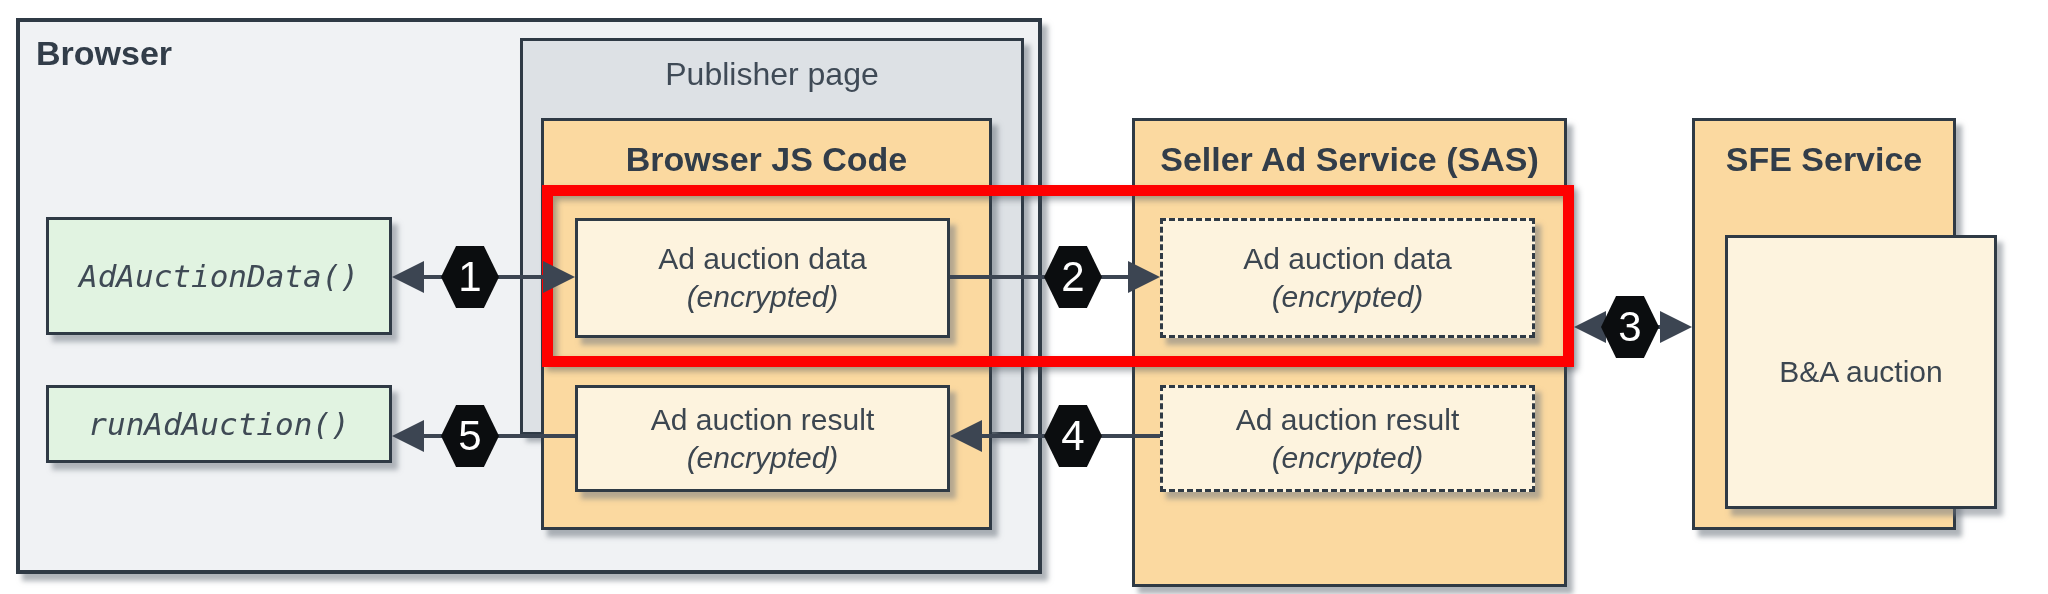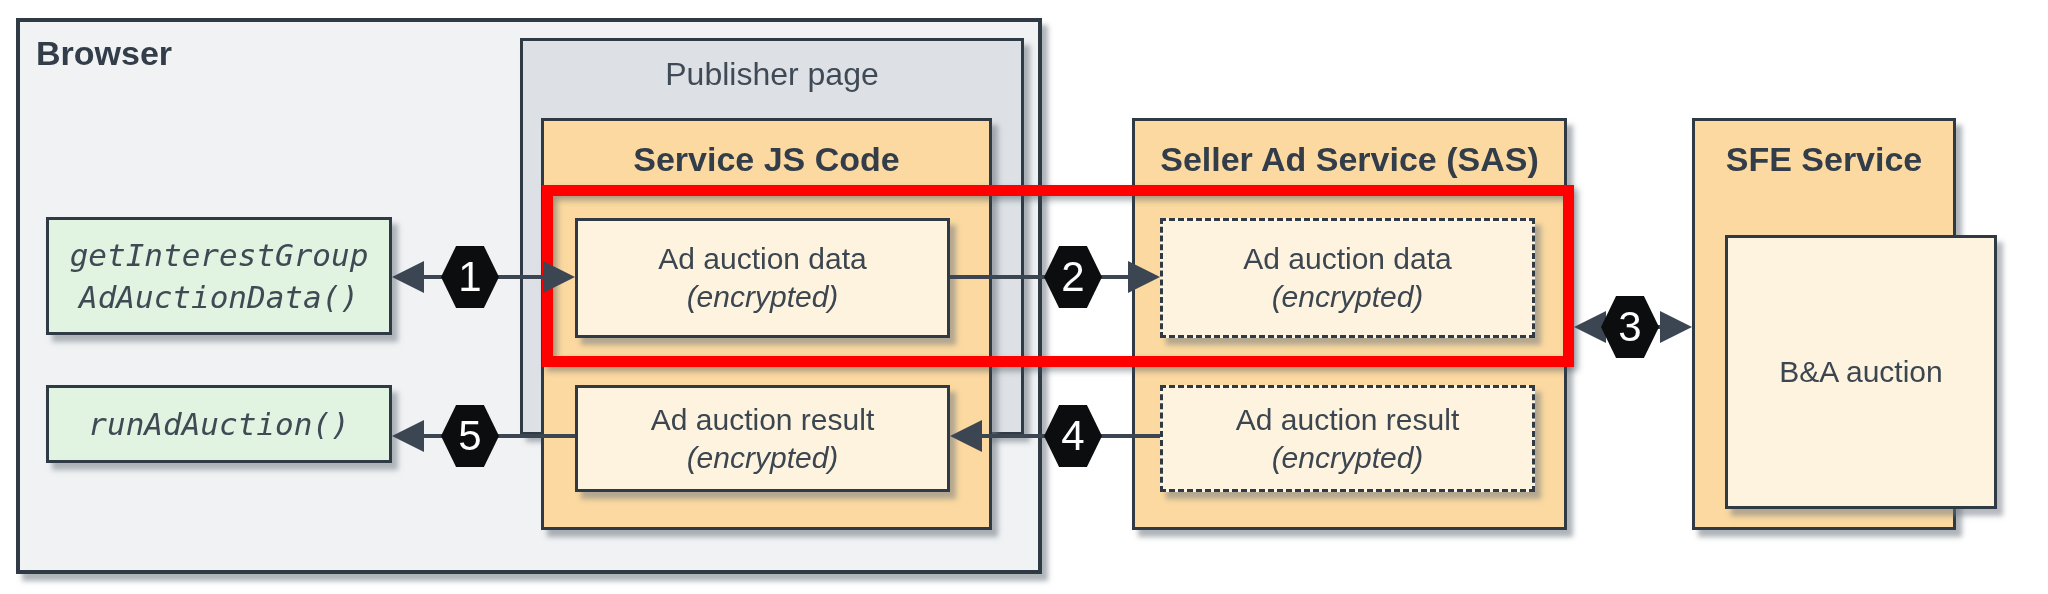--- a/index.html
+++ b/index.html
@@ -26,21 +26,21 @@
   .inner{position:absolute; background:var(--cream); border:3px solid var(--border);
          display:flex; flex-direction:column; align-items:center; justify-content:center;
          text-align:left; font-size:30px; line-height:38px; color:var(--text);
          box-shadow:6px 7px 5px rgba(110,118,128,0.5);}
   .inner .em{font-style:italic;}
   .dashed{border-style:dashed;}
 
   .js-data{left:31px; top:97px; width:375px; height:120px;}
   .js-result{left:31px; top:264px; width:375px; height:107px;}
 
-  .sas{left:1132px; top:118px; width:435px; height:412px; background:var(--orange);}
+  .sas{left:1132px; top:118px; width:435px; height:469px; background:var(--orange);}
   .sas-data{left:25px; top:97px; width:375px; height:120px;}
   .sas-result{left:25px; top:264px; width:375px; height:107px;}
 
   .sfe{left:1692px; top:118px; width:264px; height:412px; background:var(--orange);}
   .ba-box{left:30px; top:114px; width:272px; height:274px;}
 
   .api{position:absolute; background:var(--green); border:3px solid var(--border);
        display:flex; flex-direction:column; align-items:center; justify-content:center;
        font-family:"DejaVu Sans Mono", monospace; font-style:italic; font-size:31px; line-height:42px;
        color:#3f4a55; text-align:center; box-shadow:6px 7px 5px rgba(110,118,128,0.5);}
@@ -65,32 +65,31 @@
 </style>
 </head>
 <body>
 
 <div class="stage">
 
   <div class="box browser">
     <div class="browser-label">Browser</div>
 
     <div class="api api-1">
-      <span>getInterestGroup</span>
       <span>AdAuctionData()</span>
     </div>
     <div class="api api-2">
       <span>runAdAuction()</span>
     </div>
 
     <div class="box publisher">
       <div class="pub-label">Publisher page</div>
 
       <div class="box seller-js">
-        <div class="section-label">Service JS Code</div>
+        <div class="section-label">Browser JS Code</div>
 
         <div class="inner js-data">
           <span>Ad auction data</span>
           <span class="em">(encrypted)</span>
         </div>
         <div class="inner js-result">
           <span>Ad auction result</span>
           <span class="em">(encrypted)</span>
         </div>
       </div>

